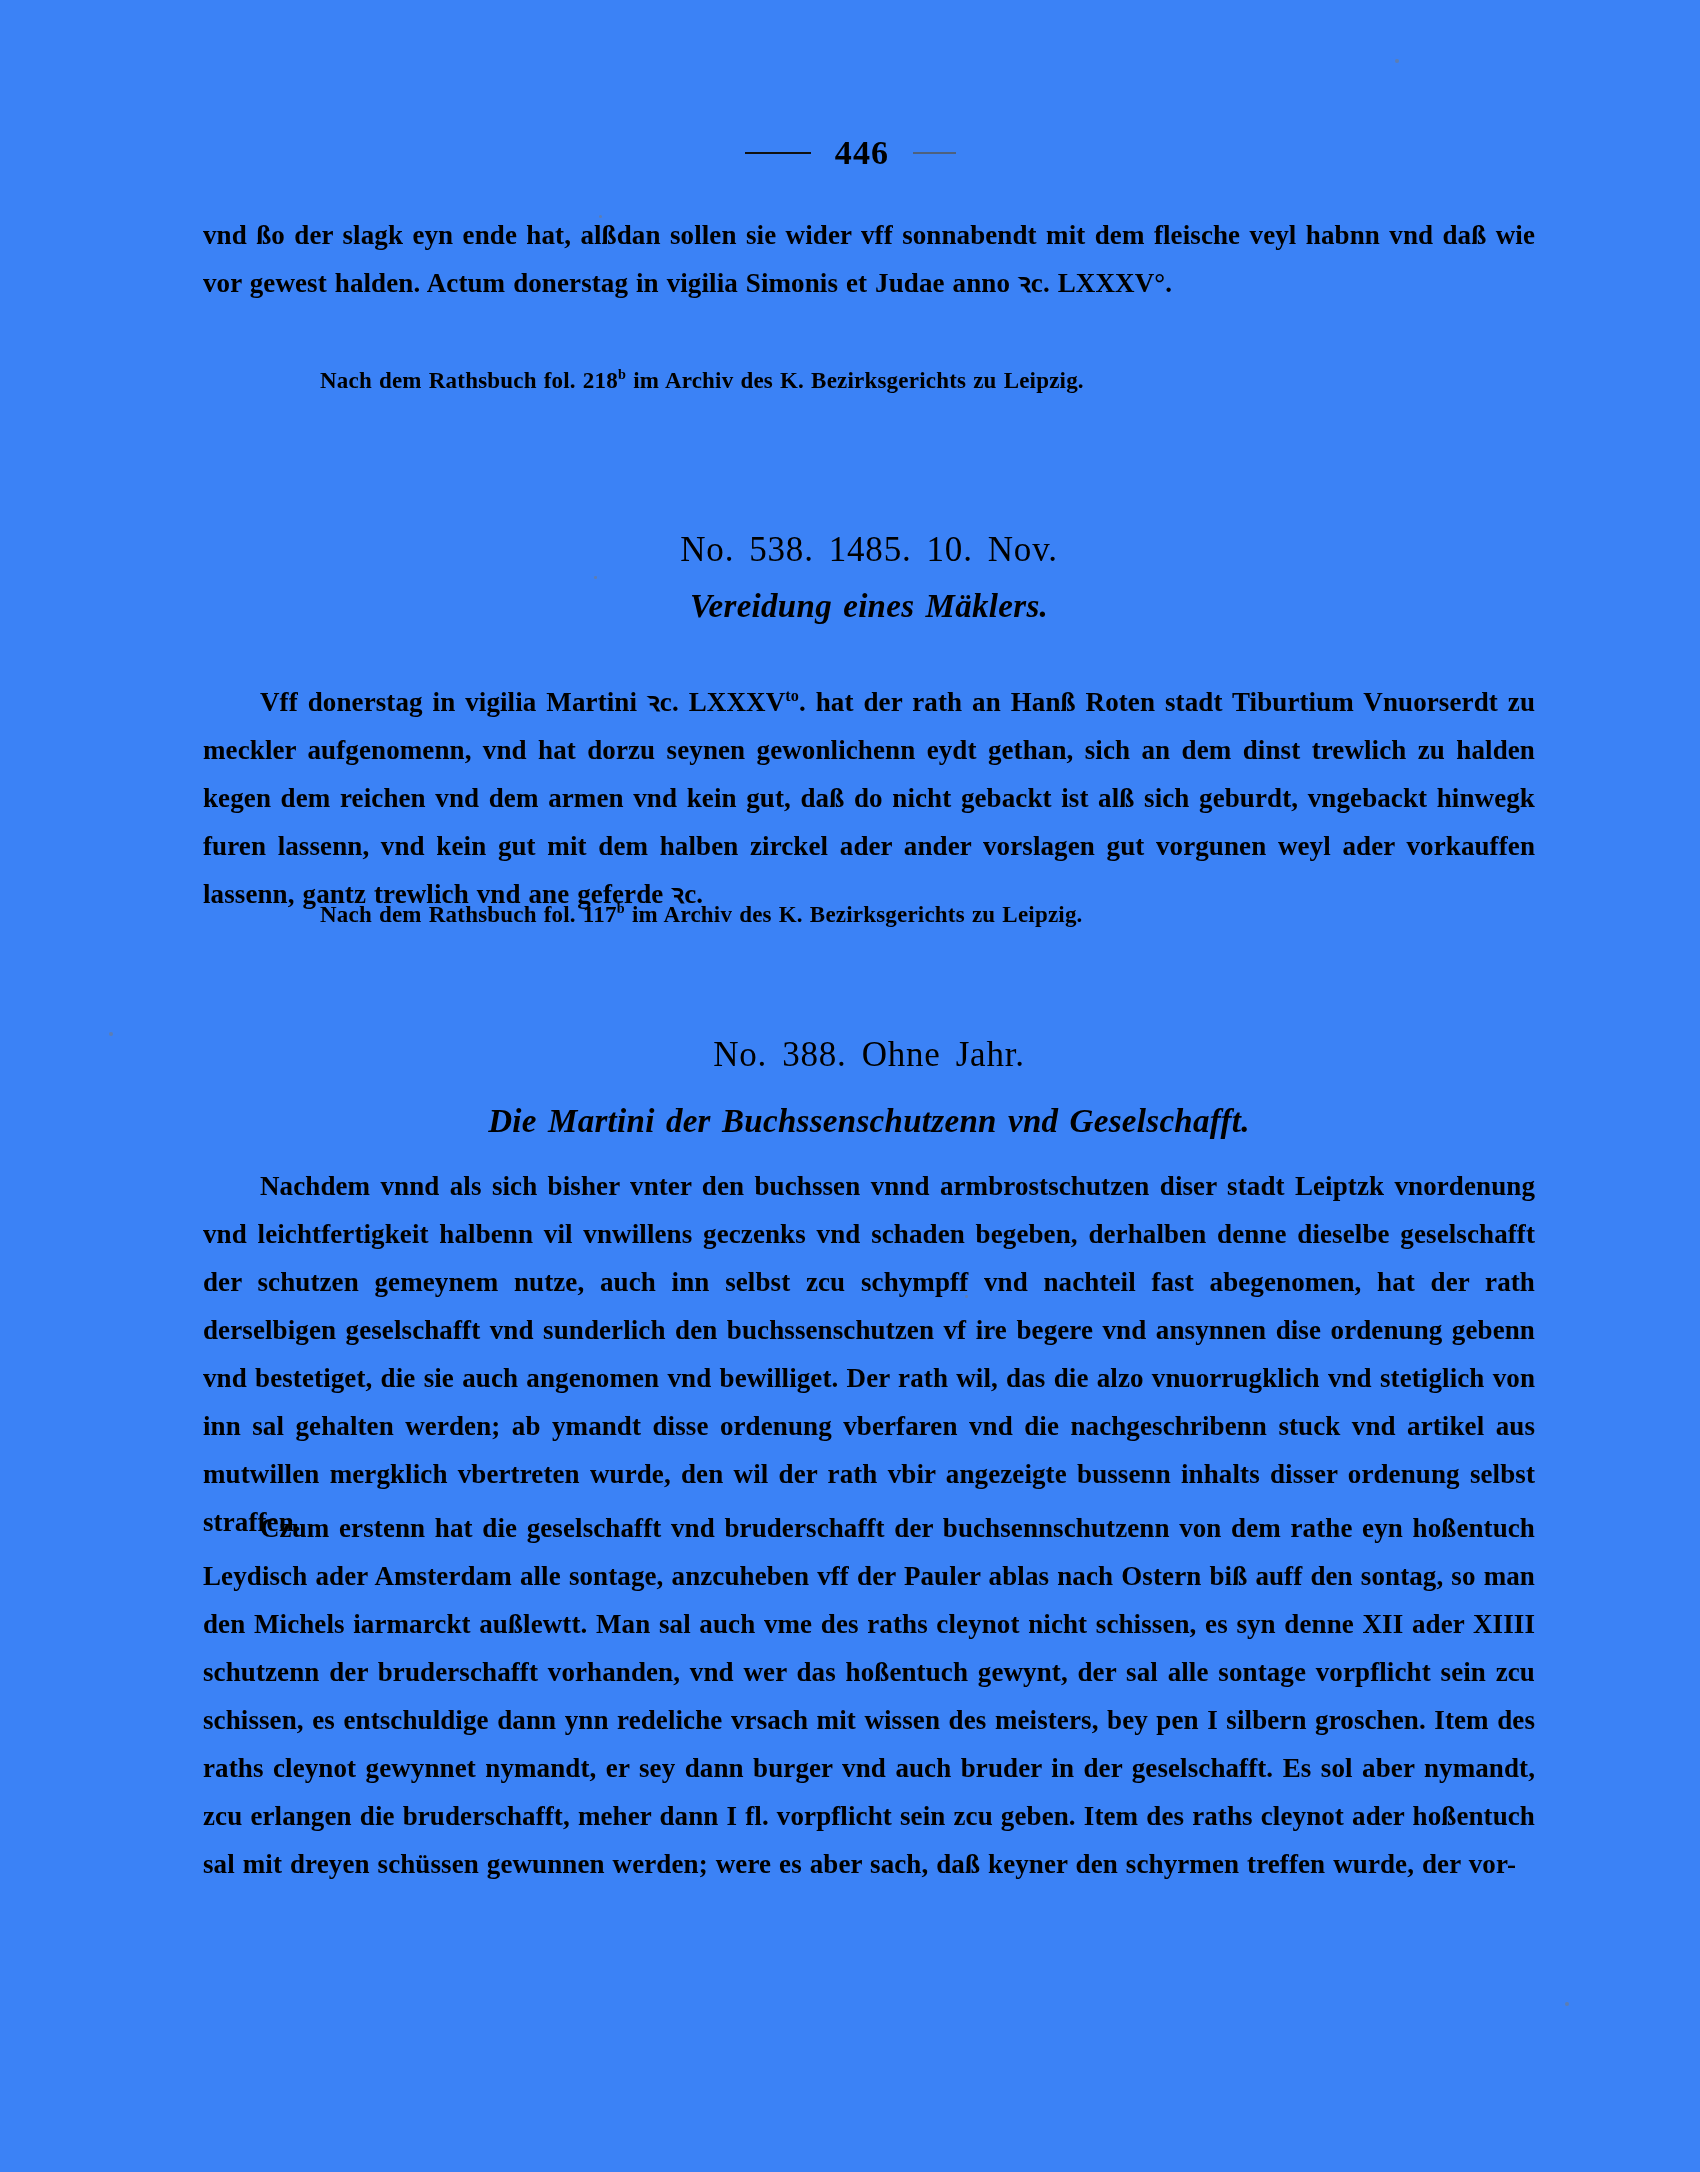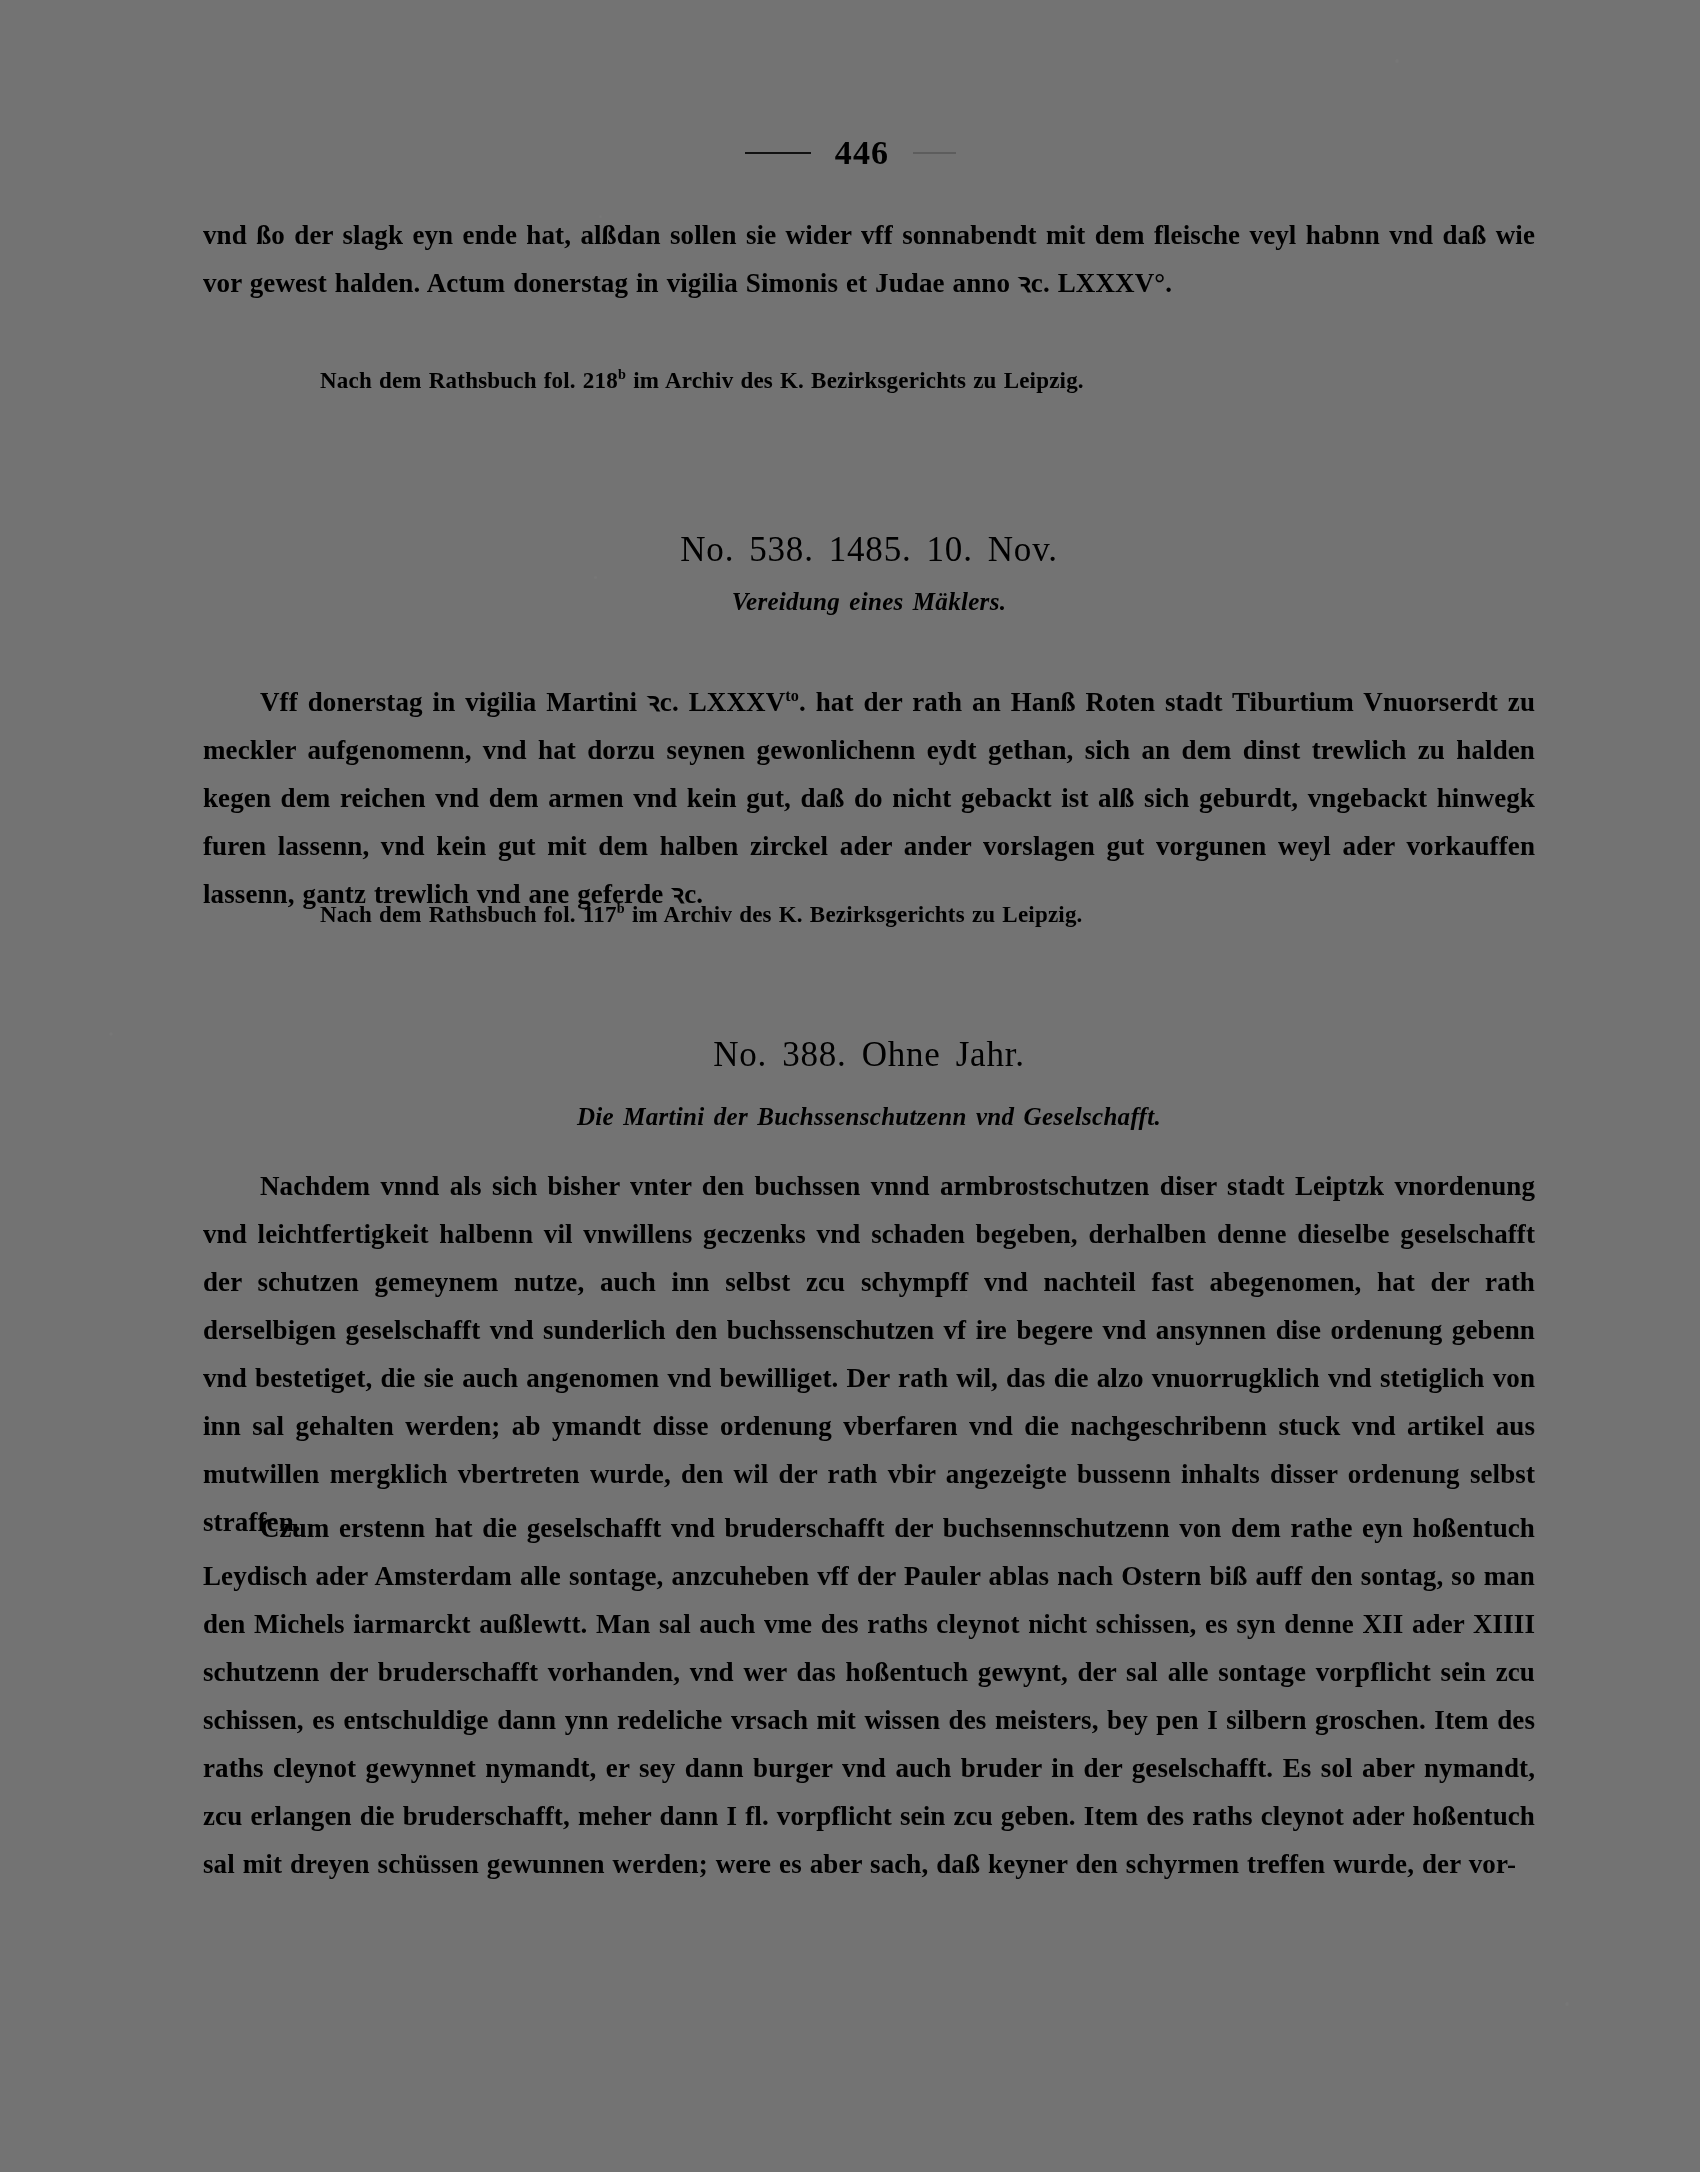--- a/index.html
+++ b/index.html
@@ -15,21 +15,21 @@
     color: #000000;
     overflow: hidden;
   }
 
   .page {
     position: absolute;
     left: 0;
     top: 0;
     width: 1701px;
     height: 2172px;
-    background: #737373;
+    background: #3b82f6;
   }
 
   
   .running-head {
     position: absolute;
     left: 0;
     top: 136px;
     width: 1701px;
     text-align: center;
     display: flex;
@@ -100,21 +100,21 @@
     font-size: 35px;
     font-weight: 400;
     letter-spacing: 0.8px;
     word-spacing: 5.5px;
     margin: 0;
     line-height: 1.1;
   }
   .doc-subtitle {
     text-align: center;
     font-style: italic;
-    font-size: 25px;
+    font-size: 33px;
     font-weight: 600;
     letter-spacing: 0.3px;
     word-spacing: 2.7px;
     margin: 0;
     line-height: 1.2;
   }
 
   sup.inline-sup {
     font-size: .6em;
     vertical-align: super;

